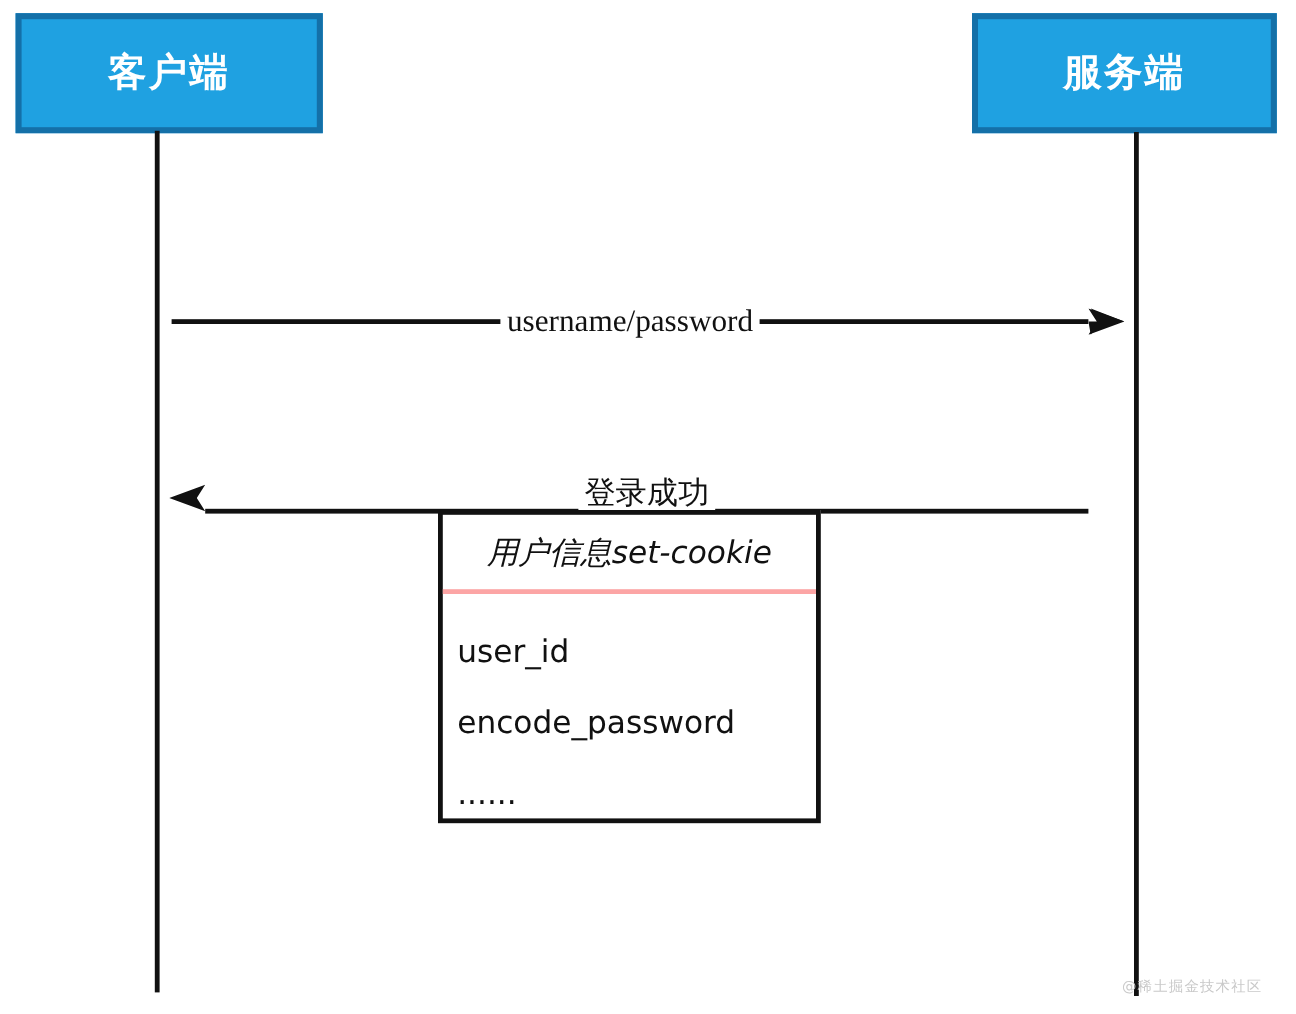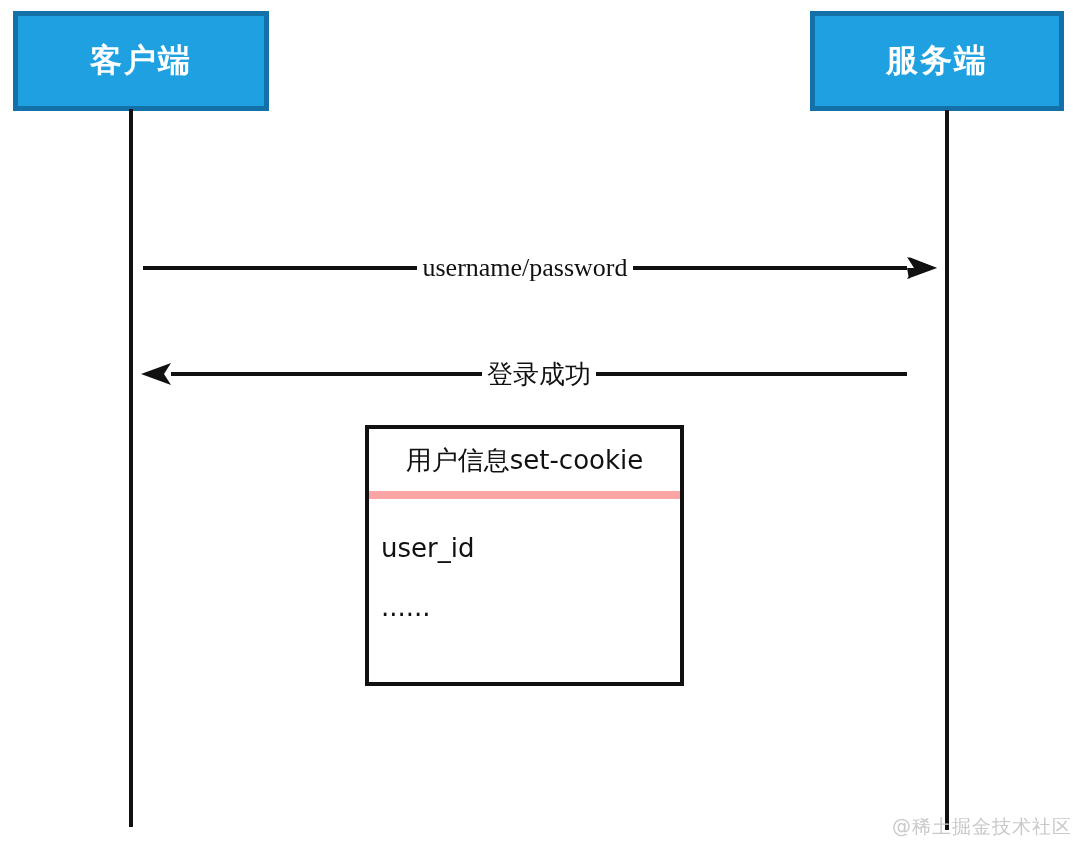--- a/index.html
+++ b/index.html
@@ -57,63 +57,64 @@
     background: #111111;
   }
   .message .msg-label {
     flex: 0 0 auto;
     padding: 0 5px;
     font-size: 26px;
     color: #111111;
     white-space: nowrap;
   }
   .message.to-server { left: 143px; top: 246px; width: 794px; font-family: Liberation Serif, serif; }
-  .message.to-client { left: 141px; top: 352px; width: 766px; }
+  .message.to-client { left: 141px; top: 384px; width: 766px; align-items: flex-end; }
   .arrowhead {
     flex: 0 0 auto;
     display: block;
   }
 
   
   .cookie-box {
     position: absolute;
     left: 365px;
     top: 425px;
     width: 311px;
     height: 253px;
     border: 4px solid #111111;
     background: #ffffff;
   }
   .cookie-box .box-header {
     height: 62px;
-    border-bottom: 8px solid #fca5a5;
+    border-bottom: 4px solid #fca5a5;
     display: flex;
     align-items: center;
     justify-content: center;
     font-size: 26px;
     color: #111111;
     white-space: nowrap;
+    font-style: italic;
   }
   .cookie-box .box-body {
     padding: 20px 0 0 12px;
   }
   .cookie-box .box-row {
     height: 59px;
     line-height: 59px;
     font-size: 26px;
     color: #111111;
     white-space: nowrap;
   }
 
   
   .watermark {
     position: absolute;
-    right: 8px;
+    right: 28px;
     top: 814px;
-    font-size: 19px;
+    font-size: 12px;
     color: #c9c9c9;
     letter-spacing: 1px;
     white-space: nowrap;
     z-index: 5;
   }
 </style>
 </head>
 <body>
 
 <div id="canvas">
@@ -144,19 +145,20 @@
     </svg>
     <div class="seg" style="background: rgb(17, 17, 17);"></div>
     <div class="msg-label">登录成功</div>
     <div class="seg" style="background: rgb(17, 17, 17);"></div>
   </div>
 
   <div class="cookie-box">
     <div class="box-header">用户信息set-cookie</div>
     <div class="box-body">
       <div class="box-row">user_id</div>
+      <div class="box-row">encode_password</div>
       <div class="box-row">......</div>
     </div>
   </div>
 
   <div class="watermark" style="color: rgb(201, 201, 201);">@稀土掘金技术社区</div>
 
 </div>
 
 </body></html>

